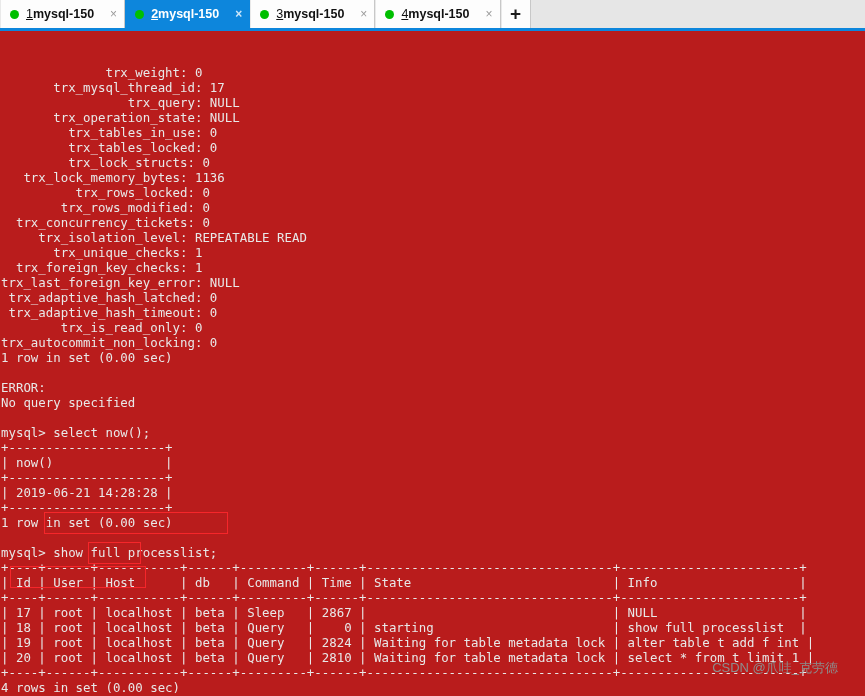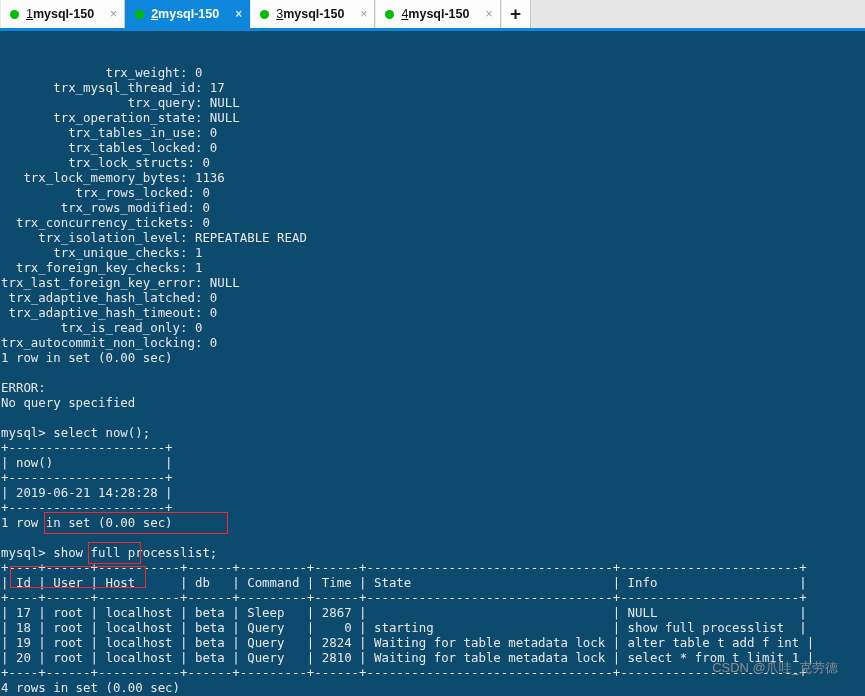--- a/index.html
+++ b/index.html
@@ -69,21 +69,21 @@
   .tab-new {
     font-size: 19px; font-weight: bold; color: #1b1b1b;
     line-height: 1; margin-top: -2px;
   }
   .tabbar-filler { flex: 1 1 auto; background: #e6e6e6; }
 
   
   #terminal {
     position: absolute; left: 0; top: 31px;
     width: 865px; height: 665px;
-    background: #0c4a6e;
+    background: #b91c1c;
     color: #e8e8e8;
     font-family: "DejaVu Sans Mono", monospace;
     font-size: 12.4px;
     line-height: 15px;
     padding: 4px 0 0 1px;
     white-space: pre;
     overflow: hidden;
   }
   .line { height: 15px; }
 

